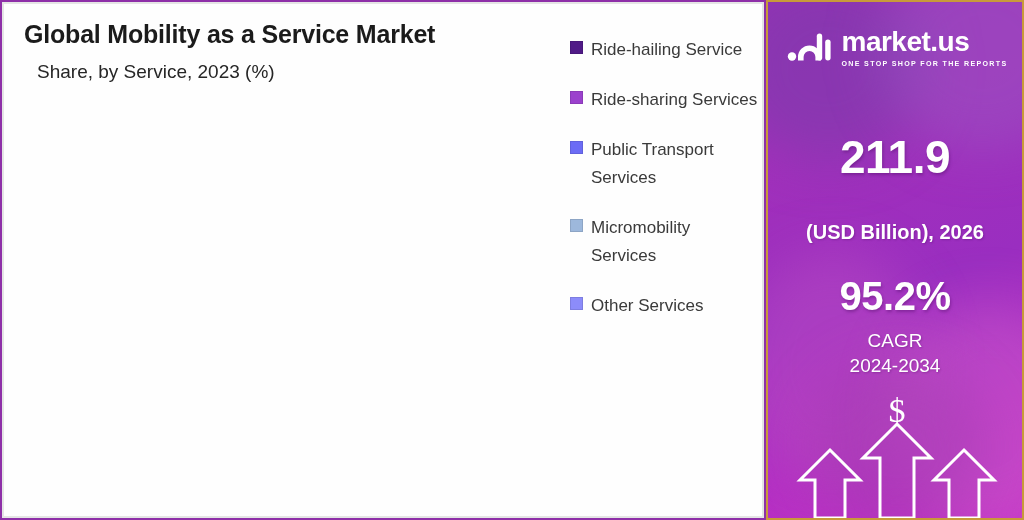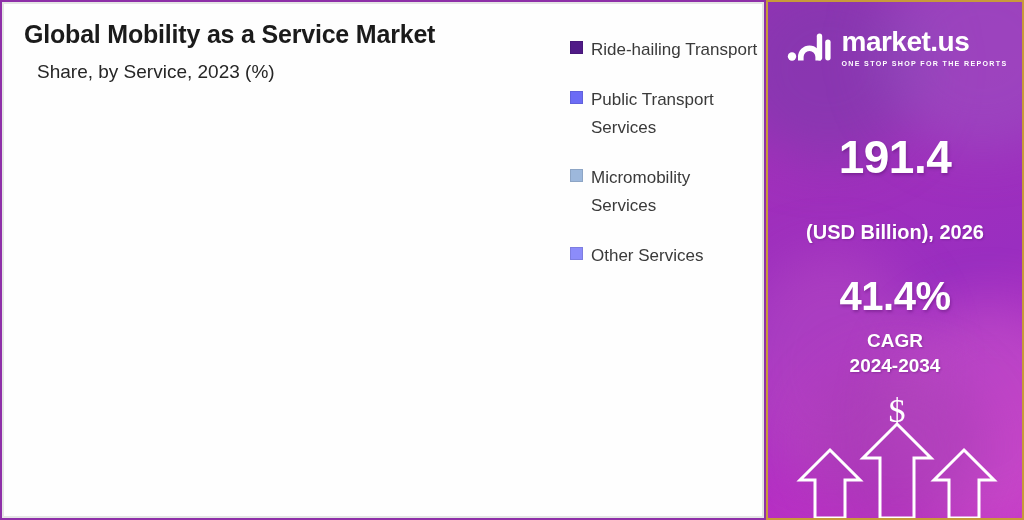--- a/index.html
+++ b/index.html
@@ -198,21 +198,21 @@
     color: #ffffff;
     letter-spacing: -0.5px;
     text-shadow: 1px 2px 3px rgba(70,10,90,0.35);
   }
   #cagr-label {
     position: absolute;
     left: 0; right: 0;
     top: 326px;
     text-align: center;
     font-size: 19px;
-    font-weight: bold;
+    font-weight: normal;
     color: #ffffff;
     line-height: 25px;
     text-shadow: 1px 1px 2px rgba(70,10,90,0.30);
   }
   #growth-graphic {
     position: absolute;
     left: 0;
     bottom: 0;
     width: 258px;
     height: 130px;
@@ -226,21 +226,25 @@
   <div id="chart-panel">
     <div id="chart-panel-inner">
 
       <div id="chart-title">Global Mobility as a Service Market</div>
       <div id="chart-subtitle">Share, by Service, 2023 (%)</div>
 
 
       <div id="legend">
         <div class="legend-item">
           <span class="legend-swatch" id="sw0" style="background: rgb(80, 26, 135);"></span>
-          <span class="legend-text">Ride-hailing Transport</span>
+          <span class="legend-text">Ride-hailing Service</span>
+        </div>
+        <div class="legend-item">
+          <span class="legend-swatch" id="sw1" style="background: rgb(155, 65, 205);"></span>
+          <span class="legend-text">Ride-sharing Services</span>
         </div>
         <div class="legend-item">
           <span class="legend-swatch" id="sw3" style="background: rgb(108, 108, 245);"></span>
           <span class="legend-text">Public Transport Services</span>
         </div>
         <div class="legend-item">
           <span class="legend-swatch" id="sw2" style="background: rgb(157, 184, 220);"></span>
           <span class="legend-text">Micromobility Services</span>
         </div>
         <div class="legend-item">
@@ -269,27 +273,27 @@
             <rect x="29.8" y="3.5" width="5.4" height="27" rx="2.7" fill="#ffffff"></rect>
             <rect x="38.2" y="9.5" width="5.4" height="21" rx="2.7" fill="#ffffff"></rect>
           </svg>
         </span>
         <span id="logo-text-wrap">
           <span id="logo-wordmark">market.us</span>
           <span id="logo-tagline">ONE STOP SHOP FOR THE REPORTS</span>
         </span>
       </div>
 
-      <div id="market-size-value">191.4</div>
+      <div id="market-size-value">211.9</div>
       <div id="market-size-label">
         <br>
         <span>(USD Billion), 2026</span>
       </div>
 
-      <div id="cagr-value">41.4%</div>
+      <div id="cagr-value">95.2%</div>
       <div id="cagr-label">
         <span>CAGR</span><br>
         <span>2024-2034</span>
       </div>
 
       <svg id="growth-graphic" viewBox="0 0 258 130">
         <text x="129" y="34" text-anchor="middle" font-family="Liberation Serif, serif" font-size="34" fill="#ffffff">$</text>
         <path d="M129 36 L163 70 L146 70 L146 130 L112 130 L112 70 L95 70 Z" fill="none" stroke="#ffffff" stroke-width="3"></path>
         <path d="M62 62 L92 92 L77 92 L77 130 L47 130 L47 92 L32 92 Z" fill="none" stroke="#ffffff" stroke-width="3"></path>
         <path d="M196 62 L226 92 L211 92 L211 130 L181 130 L181 92 L166 92 Z" fill="none" stroke="#ffffff" stroke-width="3"></path>

